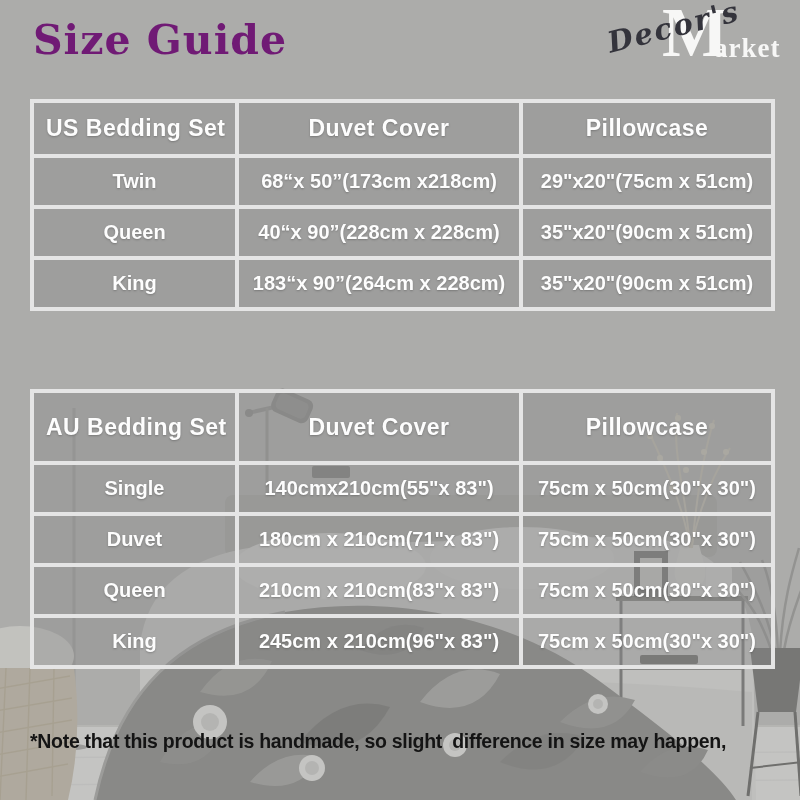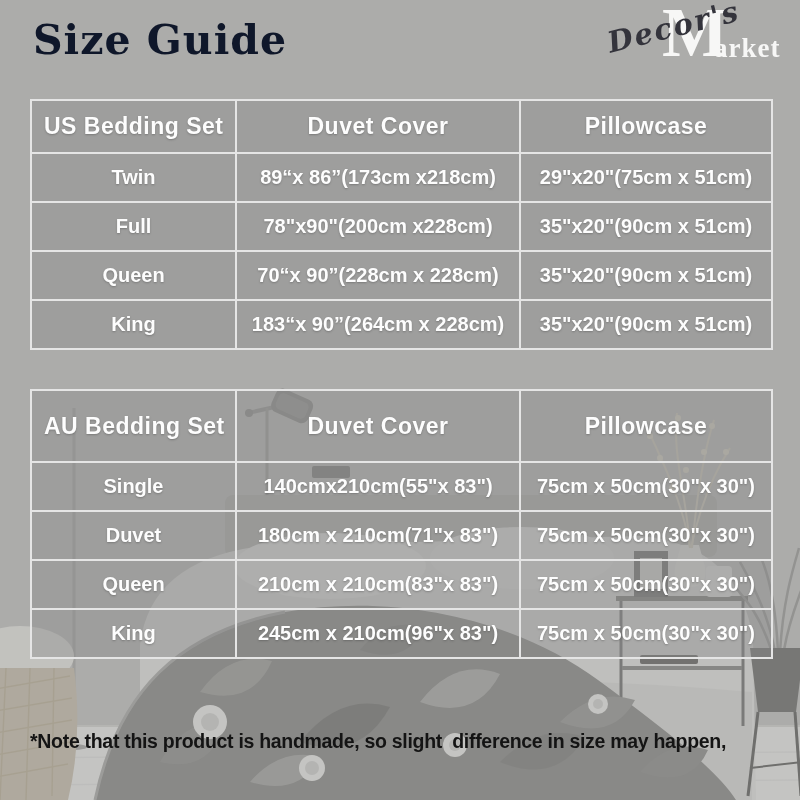--- a/index.html
+++ b/index.html
@@ -7,21 +7,21 @@
     width:800px;height:800px;position:relative;overflow:hidden;
     background:#abacab;
     font-family:"Liberation Sans", sans-serif;
   }
   .scene{position:absolute;inset:0;z-index:0;}
   .content{position:absolute;inset:0;z-index:2;}
 
   .page-title{
     position:absolute;left:33px;top:16px;
     font-family:"DejaVu Serif", serif;
-    font-size:41px;font-weight:700;color:#0f172a;
+    font-size:41px;font-weight:700;color:#701a75;
     letter-spacing:1px;margin:0;
   }
 
   .logo{position:absolute;top:10px;right:20px;width:170px;height:78px;}
   .logo-m{
     position:absolute;left:52px;top:-12px;
     font-family:"Liberation Serif", serif;font-size:70px;font-weight:700;
     color:#f7f7f6;line-height:1;
   }
   .logo-suffix{
@@ -35,21 +35,21 @@
     color:#34343c;transform:rotate(-14deg);transform-origin:left center;
     letter-spacing:2px;white-space:nowrap;
   }
 
   table.size-table{
     position:absolute;left:30px;width:741px;
     border-collapse:collapse;table-layout:fixed;
     color:#fdfdfd;text-align:center;
   }
   table.size-table th, table.size-table td{
-    border:2px solid #e5e5e5;
+    border:4px solid #e5e5e5;
     background:rgba(138,138,138,0.38);
     padding:12px;white-space:nowrap;overflow:hidden;
     text-shadow:0 1px 2px rgba(55,55,55,0.35);
     margin-top:12px;
   }
   table.size-table th{font-size:23px;font-weight:700;letter-spacing:0.5px;}
   table.size-table td{font-size:20px;font-weight:700;letter-spacing:0px;}
   #us-table thead tr{height:51px;}
   #us-table tbody tr{height:44px;}
   #au-table thead tr{height:72px;}
@@ -205,31 +205,26 @@
     <thead>
       <tr>
         <th>US Bedding Set</th>
         <th>Duvet Cover</th>
         <th>Pillowcase</th>
       </tr>
     </thead>
     <tbody>
       <tr>
         <td>Twin</td>
-        <td>89“x 86”(173cm x218cm)</td>
+        <td>68“x 50”(173cm x218cm)</td>
         <td>29"x20"(75cm x 51cm)</td>
       </tr>
       <tr>
-        <td>Full</td>
-        <td>78"x90"(200cm x228cm)</td>
-        <td>35"x20"(90cm x 51cm)</td>
-      </tr>
-      <tr>
         <td>Queen</td>
-        <td>70“x 90”(228cm x 228cm)</td>
+        <td>40“x 90”(228cm x 228cm)</td>
         <td>35"x20"(90cm x 51cm)</td>
       </tr>
       <tr>
         <td>King</td>
         <td>183“x 90”(264cm x 228cm)</td>
         <td>35"x20"(90cm x 51cm)</td>
       </tr>
     </tbody>
   </table>
 

